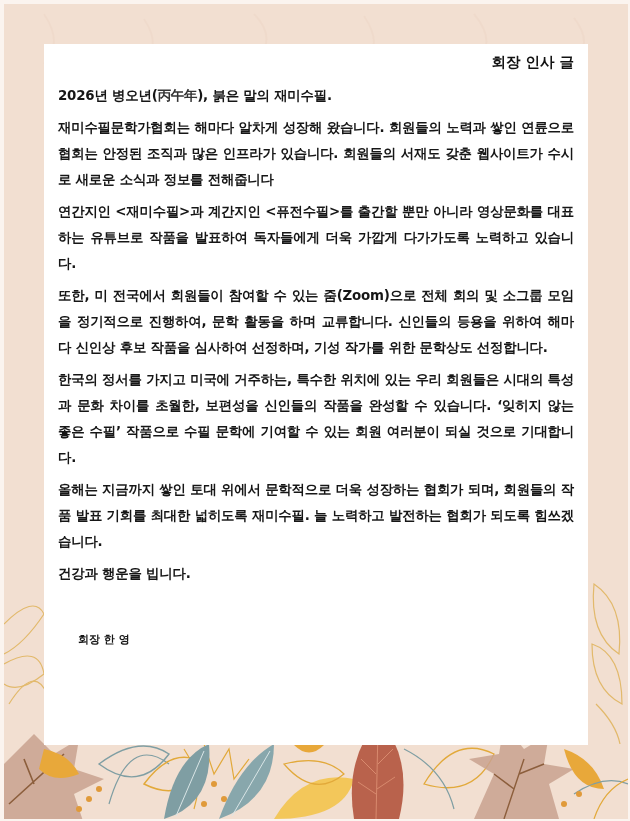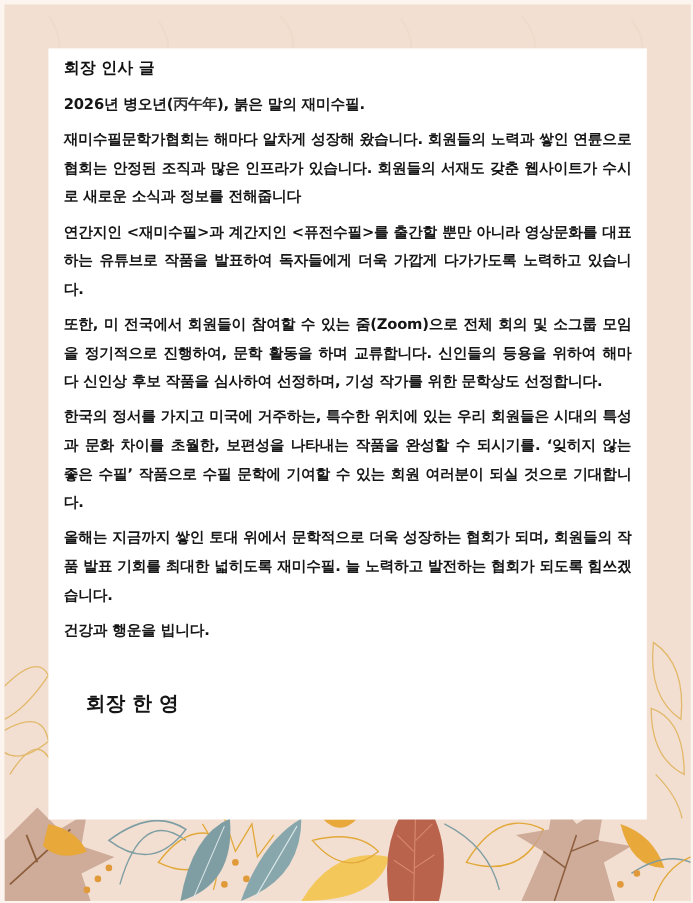--- a/index.html
+++ b/index.html
@@ -14,32 +14,32 @@
     overflow: hidden;
   }
   .bg-leaves { position: absolute; left: 0; top: 0; width: 624px; height: 815px; }
   .panel {
     position: absolute; left: 40px; top: 40px; width: 544px; height: 701px;
     background: #ffffff;
     box-sizing: border-box;
     padding: 8px 14px 0 14px;
   }
   .title {
-    text-align: left; font-size: 14.5px; font-weight: bold; color: #111;
+    text-align: right; font-size: 14.5px; font-weight: bold; color: #111;
     margin: 0 0 10px 0; line-height: 20px;
   }
   .para {
     font-size: 13.4px; font-weight: bold; color: #161616;
     line-height: 26px; margin: 0 0 6px 0;
     letter-spacing: -0.2px;
     text-align: justify;
   }
   .hanja { font-weight: bold; font-family: "DejaVu Serif", serif; color: #333; }
   .signature {
-    font-size: 18px; font-weight: bold; color: #161616;
+    font-size: 11px; font-weight: bold; color: #161616;
     margin-left: 20px; line-height: 26px; margin-top: 40px;
   }
 </style>
 </head>
 <body>
 
 <div class="page">
   <svg class="bg-leaves" viewBox="0 0 624 815" xmlns="http://www.w3.org/2000/svg">
 
     <g opacity="0.25" fill="none" stroke="#e8cdbd" stroke-width="2">
@@ -115,19 +115,19 @@
   </svg>
 
   <div class="panel">
     <div class="title">회장 인사 글</div>
 
     <p class="para"><span>2026년 병오년(</span><span class="hanja">丙午年</span><span>), 붉은 말의 재미수필.</span></p>
 
     <p class="para">재미수필문학가협회는 해마다 알차게 성장해 왔습니다. 회원들의 노력과 쌓인 연륜으로 협회는 안정된 조직과 많은 인프라가 있습니다. 회원들의 서재도 갖춘 웹사이트가 수시로 새로운 소식과 정보를 전해줍니다</p>
     <p class="para">연간지인 &lt;재미수필&gt;과 계간지인 &lt;퓨전수필&gt;를 출간할 뿐만 아니라 영상문화를 대표하는 유튜브로 작품을 발표하여 독자들에게 더욱 가깝게 다가가도록 노력하고 있습니다.</p>
     <p class="para">또한, 미 전국에서 회원들이 참여할 수 있는 줌(Zoom)으로 전체 회의 및 소그룹 모임을 정기적으로 진행하여, 문학 활동을 하며 교류합니다. 신인들의 등용을 위하여 해마다 신인상 후보 작품을 심사하여 선정하며, 기성 작가를 위한 문학상도 선정합니다.</p>
-    <p class="para">한국의 정서를 가지고 미국에 거주하는, 특수한 위치에 있는 우리 회원들은 시대의 특성과 문화 차이를 초월한, 보편성을 나타내는 작품을 완성할 수 되시기를. ‘잊히지 않는 좋은 수필’ 작품으로 수필 문학에 기여할 수 있는 회원 여러분이 되실 것으로 기대합니다.</p>
+    <p class="para">한국의 정서를 가지고 미국에 거주하는, 특수한 위치에 있는 우리 회원들은 시대의 특성과 문화 차이를 초월한, 보편성을 신인들의 작품을 완성할 수 있습니다. ‘잊히지 않는 좋은 수필’ 작품으로 수필 문학에 기여할 수 있는 회원 여러분이 되실 것으로 기대합니다.</p>
     <p class="para">올해는 지금까지 쌓인 토대 위에서 문학적으로 더욱 성장하는 협회가 되며, 회원들의 작품 발표 기회를 최대한 넓히도록 재미수필. 늘 노력하고 발전하는 협회가 되도록 힘쓰겠습니다.</p>
     <p class="para">건강과 행운을 빕니다.</p>
 
     <div class="signature">회장 한 영</div>
   </div>
 </div>
 
 </body></html>

